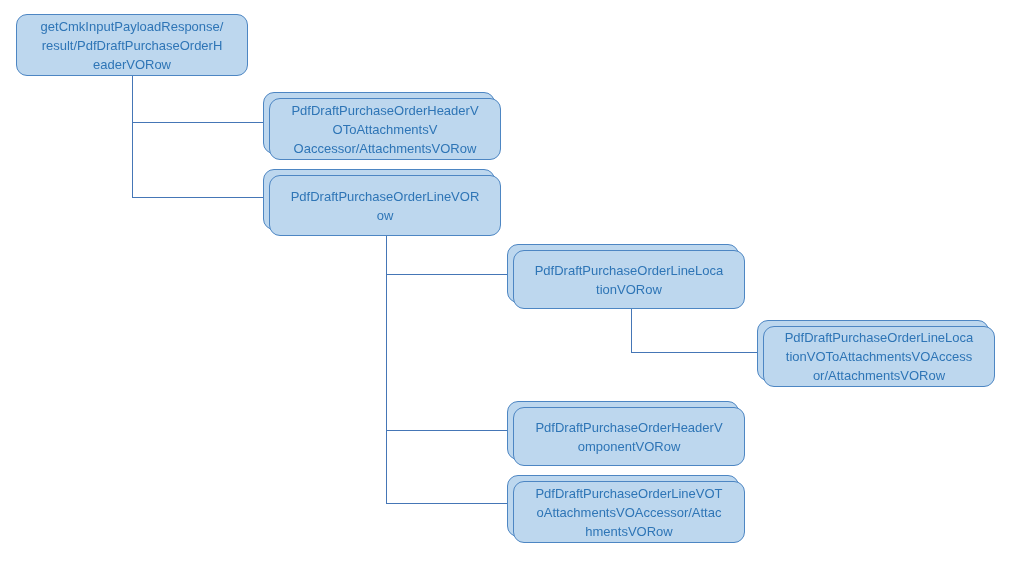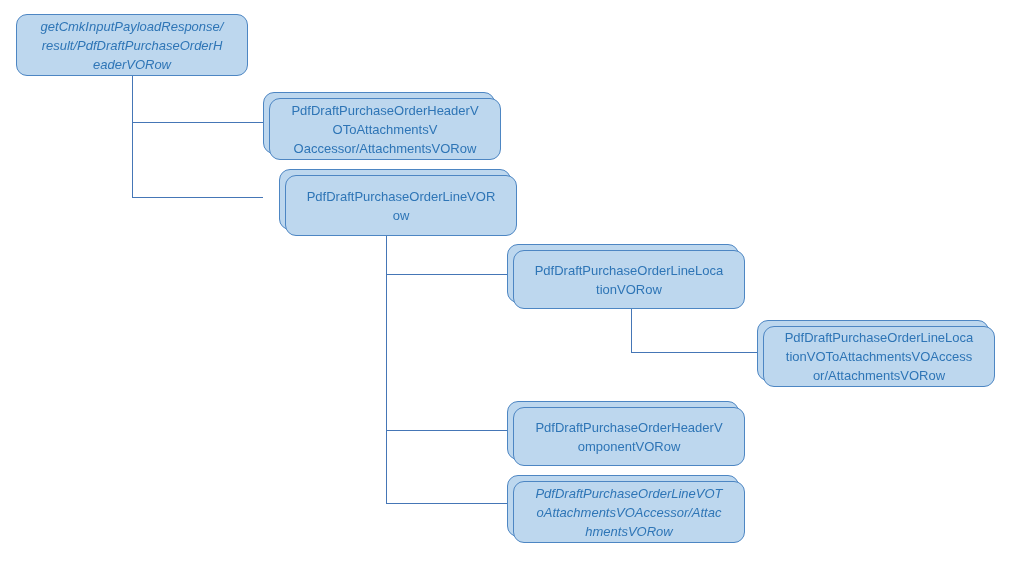--- a/index.html
+++ b/index.html
@@ -45,33 +45,33 @@
     color: var(--text);
     font-size: 13px;
     line-height: 19px;
   }
   .connector { position: absolute; background: var(--connector); }
   .connector.h { height: 1.4px; }
   .connector.v { width: 1.4px; }
 
   
   #node-root   { left: 16px;  top: 14px;  }
-  #node-root .front, #node-root .back { height: 62px; font-style: italic; }
+  #node-root .front, #node-root .back { height: 62px; }
   #node-header-attachments { left: 269px; top: 98px; }
   #node-header-attachments .front, #node-header-attachments .back { height: 62px; }
   #node-line   { left: 269px; top: 175px; }
-  #node-line .front, #node-line .back { height: 61px; margin-left: 16px; }
+  #node-line .front, #node-line .back { height: 61px; }
   #node-line-location { left: 513px; top: 250px; }
   #node-line-location .front, #node-line-location .back { height: 59px; }
   #node-line-location-attachments { left: 763px; top: 326px; }
   #node-line-location-attachments .front, #node-line-location-attachments .back { height: 61px; }
   #node-config-component { left: 513px; top: 407px; }
   #node-config-component .front, #node-config-component .back { height: 59px; }
   #node-line-attachments { left: 513px; top: 481px; }
-  #node-line-attachments .front, #node-line-attachments .back { height: 62px; font-style: italic; }
+  #node-line-attachments .front, #node-line-attachments .back { height: 62px; }
 
   #c-root-v        { left: 132px; top: 76px;  height: 122px; }
   #c-header-h      { left: 132px; top: 122px; width: 131px; }
   #c-line-h        { left: 132px; top: 197px; width: 131px; }
   #c-line-v        { left: 386px; top: 236px; height: 268px; }
   #c-location-h    { left: 386px; top: 274px; width: 122px; }
   #c-config-h      { left: 386px; top: 430px; width: 122px; }
   #c-lineatt-h     { left: 386px; top: 503px; width: 122px; }
   #c-location-v    { left: 631px; top: 309px; height: 44px; }
   #c-locationatt-h { left: 631px; top: 352px; width: 126px; }

